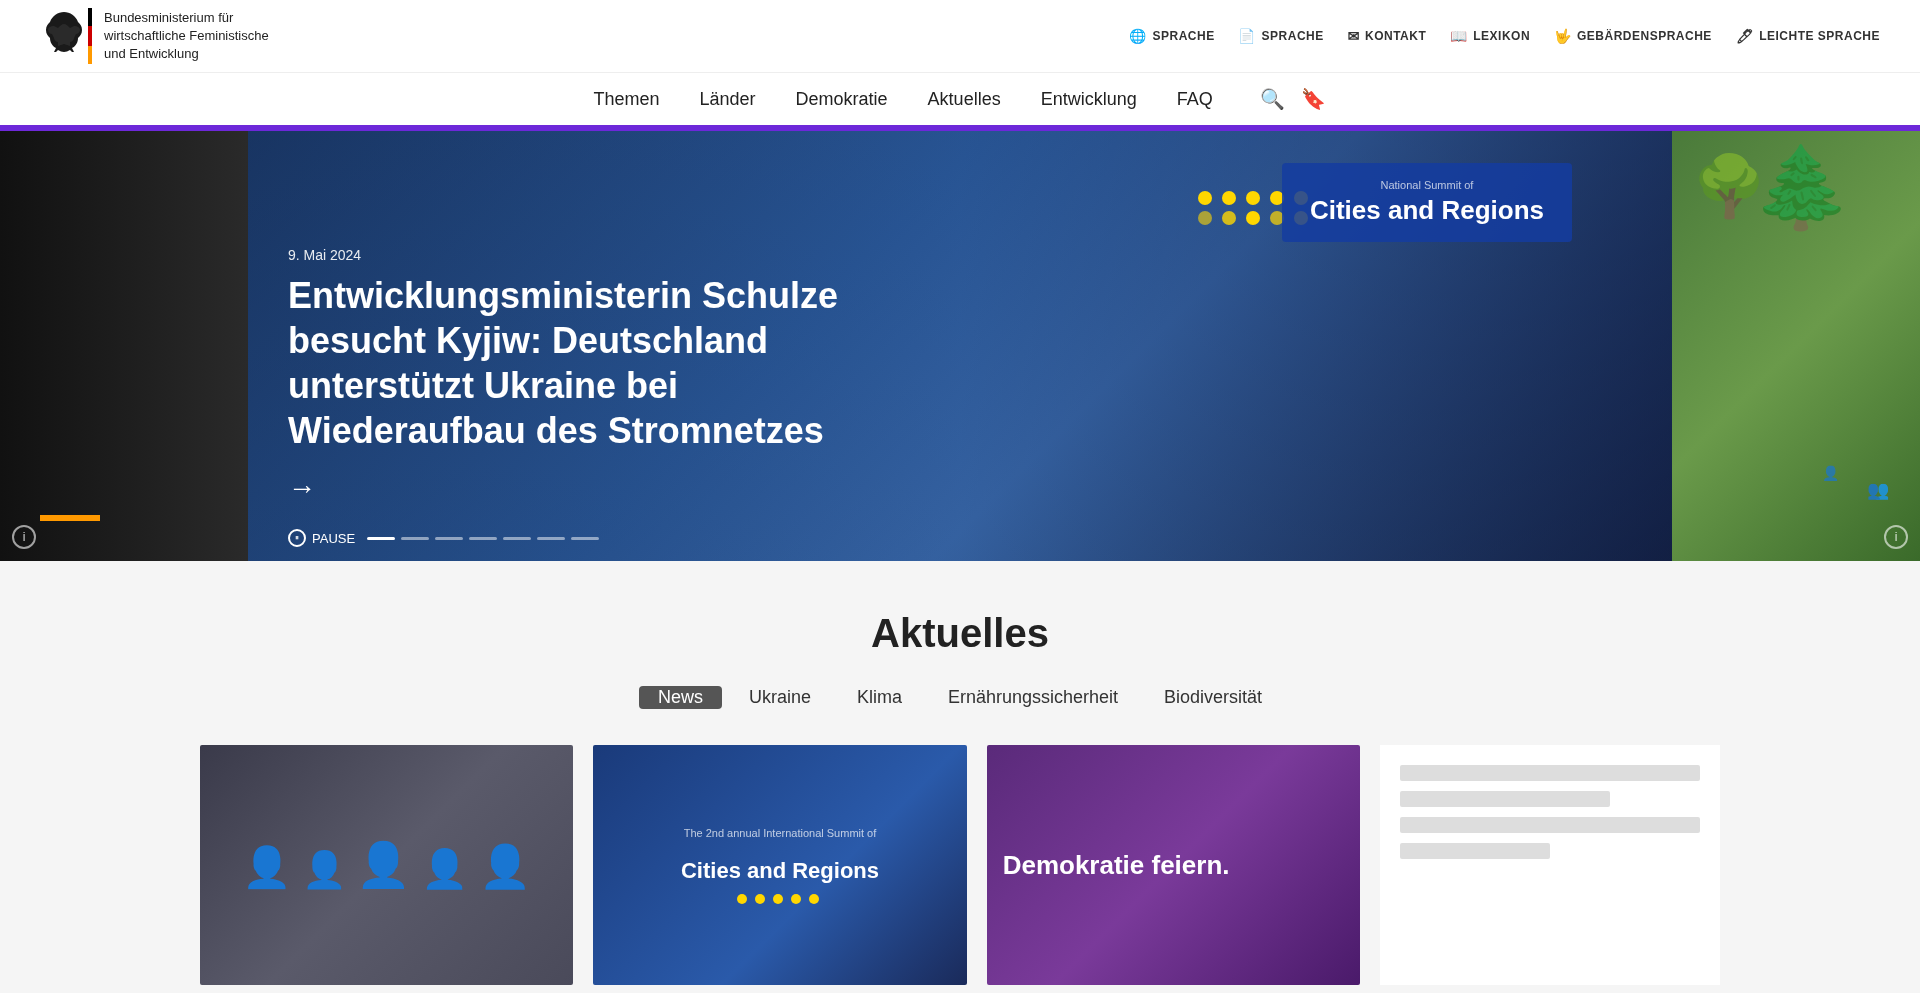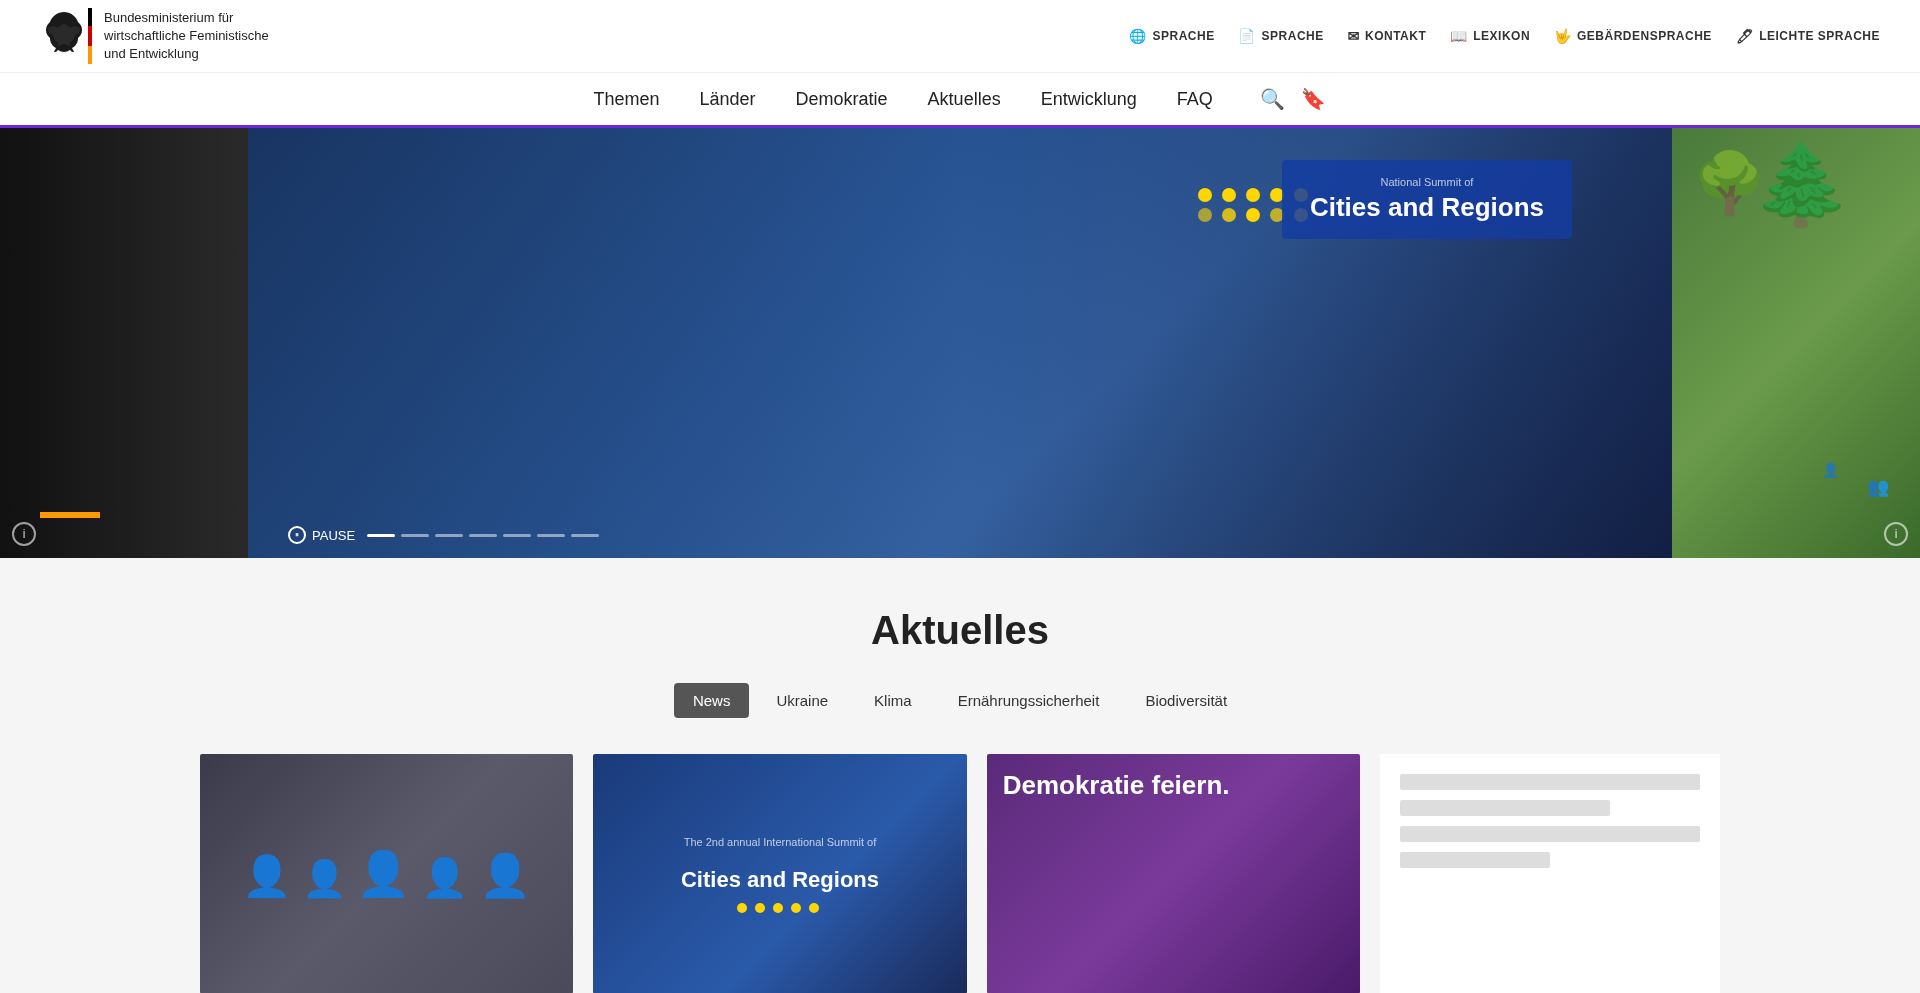--- a/index.html
+++ b/index.html
@@ -50,21 +50,21 @@
     }
 
     
     .main-nav {
       background: #fff;
       display: flex;
       align-items: center;
       justify-content: center;
       padding: 14px 40px;
       gap: 40px;
-      border-bottom: 3px solid #6d28d9;
+      border-bottom: 6px solid #6d28d9;
     }
     .main-nav a {
       text-decoration: none;
       color: #222;
       font-size: 18px;
       font-weight: 400;
     }
     .main-nav .nav-icons {
       display: flex;
       gap: 16px;
@@ -230,23 +230,23 @@
     }
     .tabs {
       display: flex;
       align-items: center;
       justify-content: center;
       gap: 8px;
       margin-bottom: 36px;
       flex-wrap: wrap;
     }
     .tab {
-      padding: 8px 18px;
+      padding: 0 18px;
       border-radius: 4px;
-      font-size: 15px;
+      font-size: 18px;
       cursor: pointer;
       border: 1px solid transparent;
       color: #333;
       background: transparent;
     }
     .tab.active {
       background: #555;
       color: #fff;
     }
     .news-card {
@@ -276,21 +276,21 @@
       font-size: 14px;
       text-align: center;
       padding: 20px;
     }
     
     .card-img-3 {
       background: linear-gradient(135deg, #5a2a7a 0%, #7a3a9a 50%, #4a1a6a 100%);
       width: 100%;
       height: 240px;
       display: flex;
-      align-items: flex-start;
+      align-items: center;
       justify-content: flex-start;
       padding: 16px;
       color: #fff;
       font-size: 26px;
       font-weight: 700;
     }
 
     
     .right-sidebar {
       width: 340px;
@@ -405,20 +405,25 @@
         <div style="width:14px;height:14px;background:#FFD700;border-radius:50%;"></div>
         <div style="width:14px;height:14px;background:#FFD700;border-radius:50%;"></div>
         <div style="width:14px;height:14px;background:#FFD700;border-radius:50%;opacity:0.6;"></div>
         <div style="width:14px;height:14px;background:#FFD700;border-radius:50%;opacity:0.8;"></div>
         <div style="width:14px;height:14px;background:#FFD700;border-radius:50%;"></div>
         <div style="width:14px;height:14px;background:#FFD700;border-radius:50%;opacity:0.7;"></div>
         <div style="width:14px;height:14px;background:#FFD700;border-radius:50%;"></div>
       </div>
     </div>
 
+    <div class="hero-overlay-text">
+      <div class="hero-date">9. Mai 2024</div>
+      <div class="hero-title">Entwicklungsministerin Schulze besucht Kyjiw: Deutschland unterstützt Ukraine bei Wiederaufbau des Stromnetzes</div>
+      <div class="hero-arrow" style="cursor:pointer;">→</div>
+    </div>
 
     <div class="hero-controls">
       <div class="pause-btn">
         <div class="pause-icon">
           <span style="font-size:8px;">⏸</span>
         </div>
         <span>PAUSE</span>
       </div>
       <div class="dots">
         <div class="dot active"></div>

